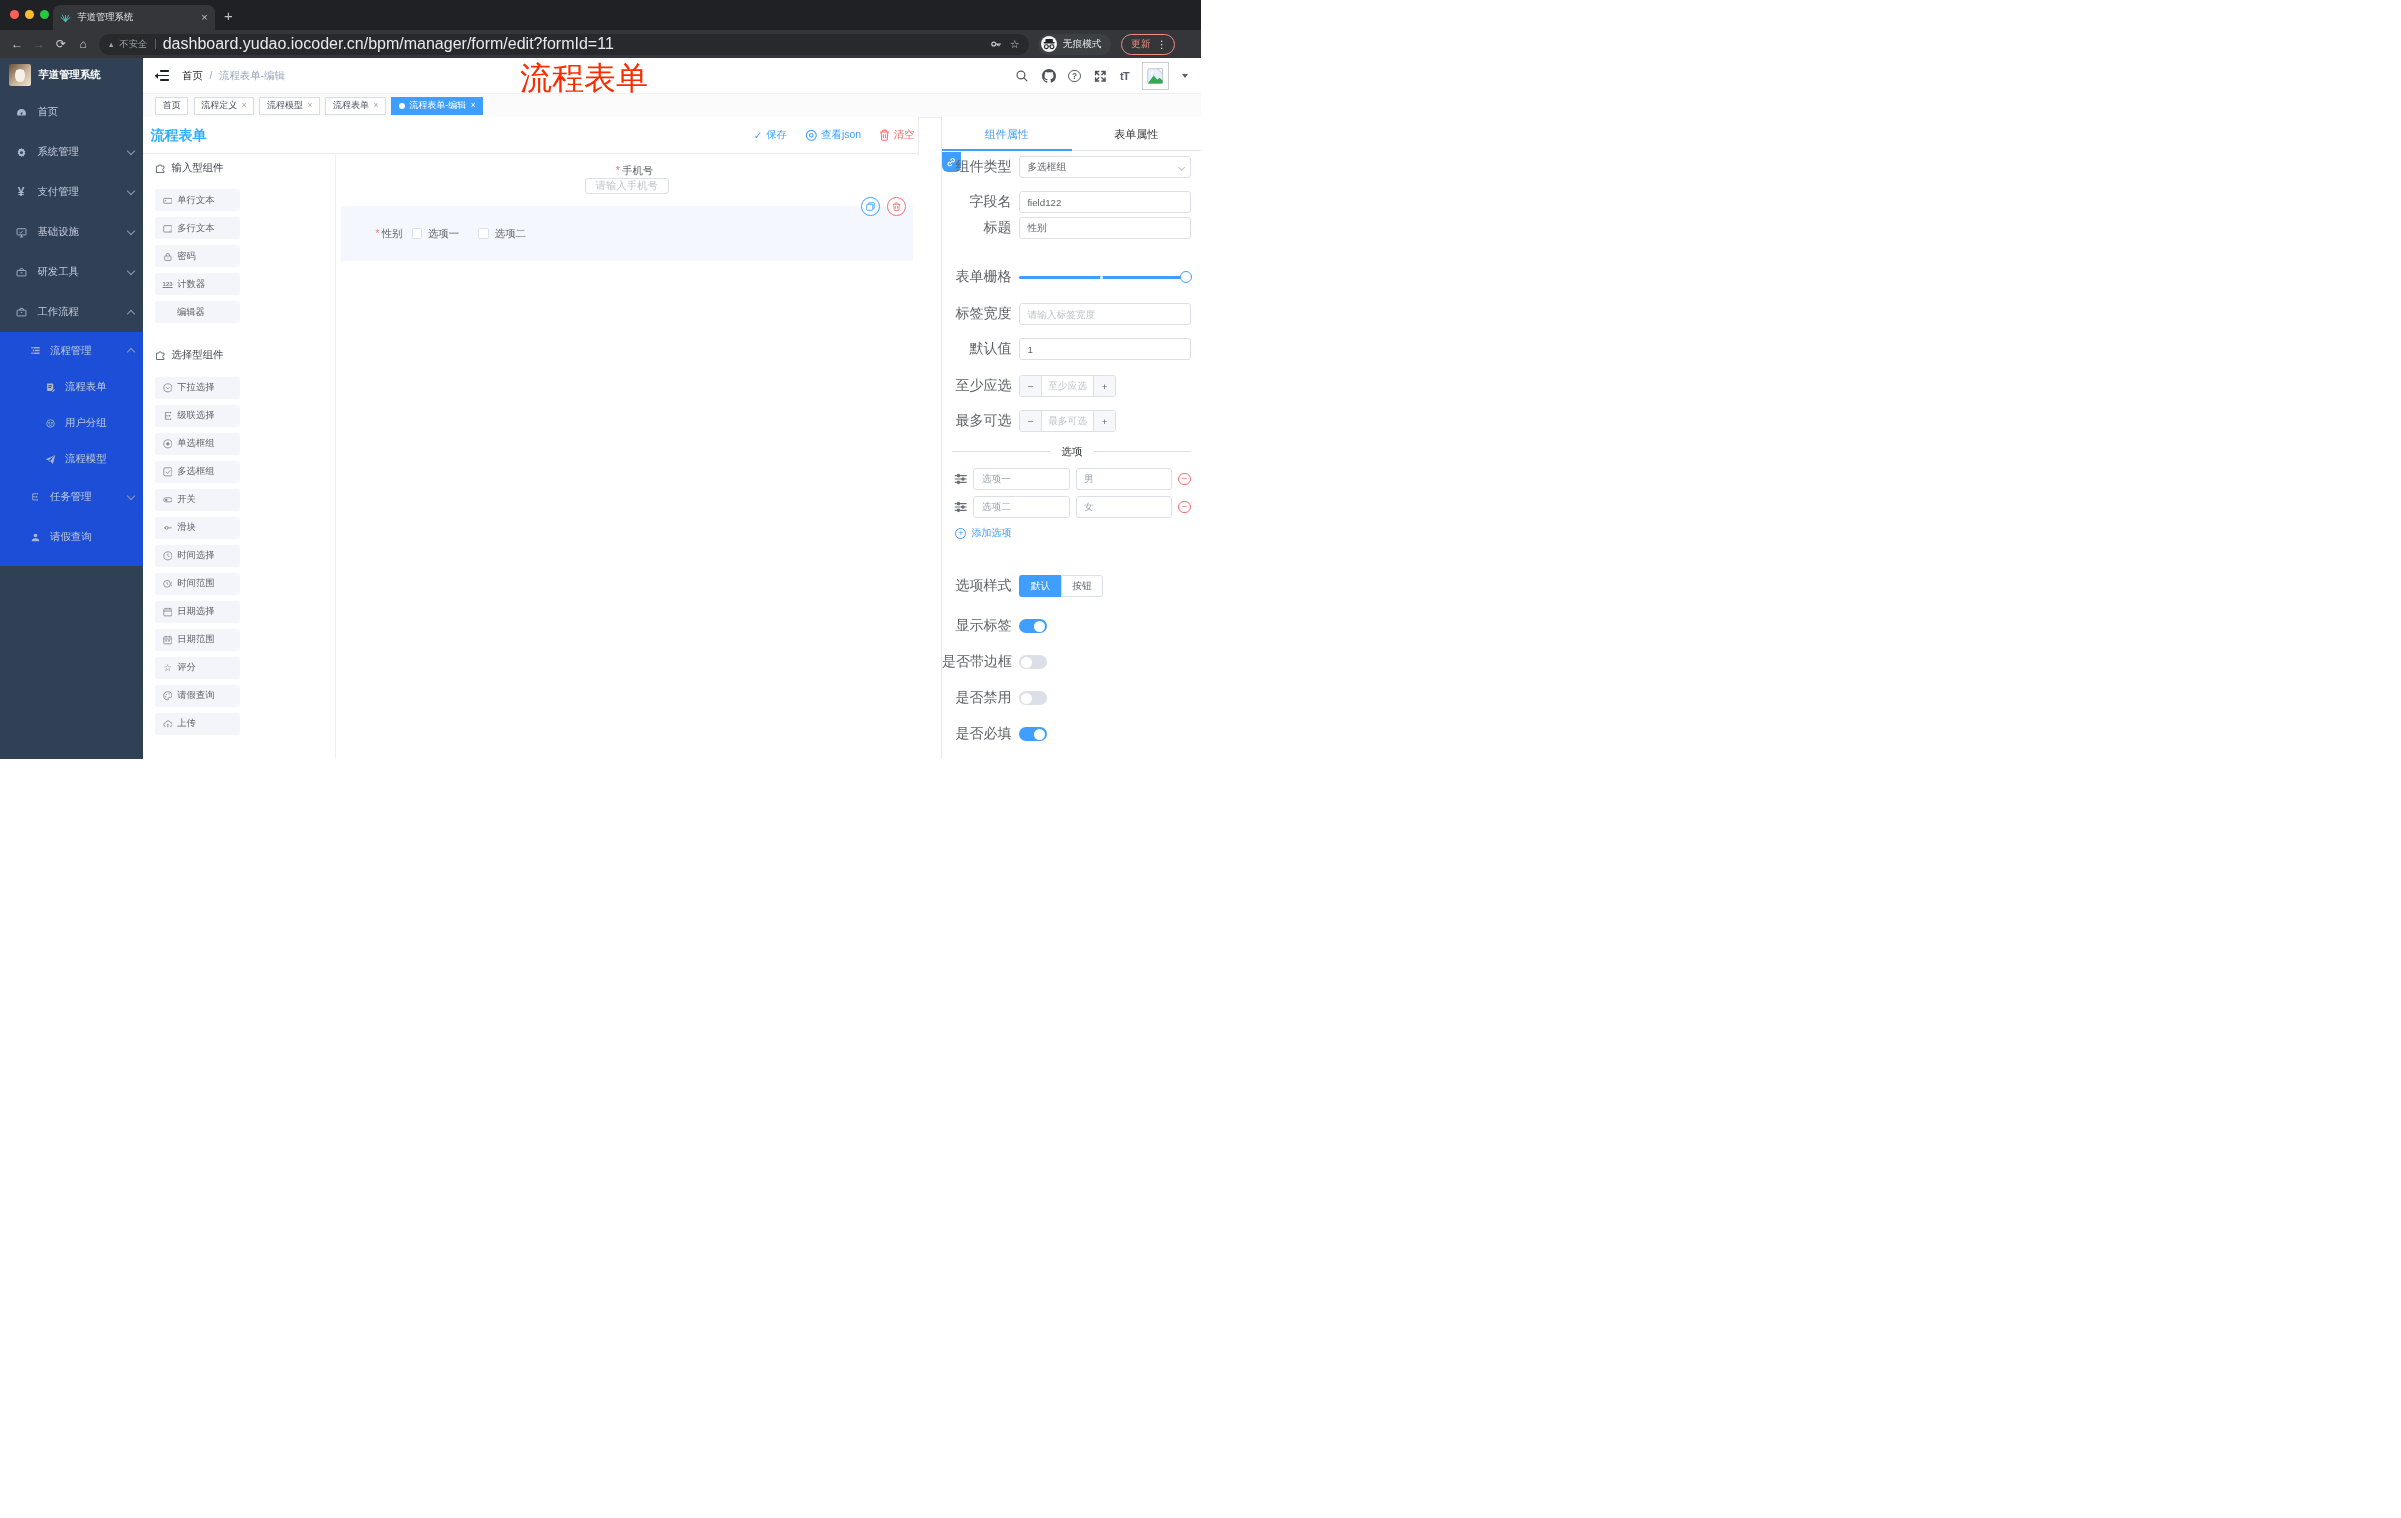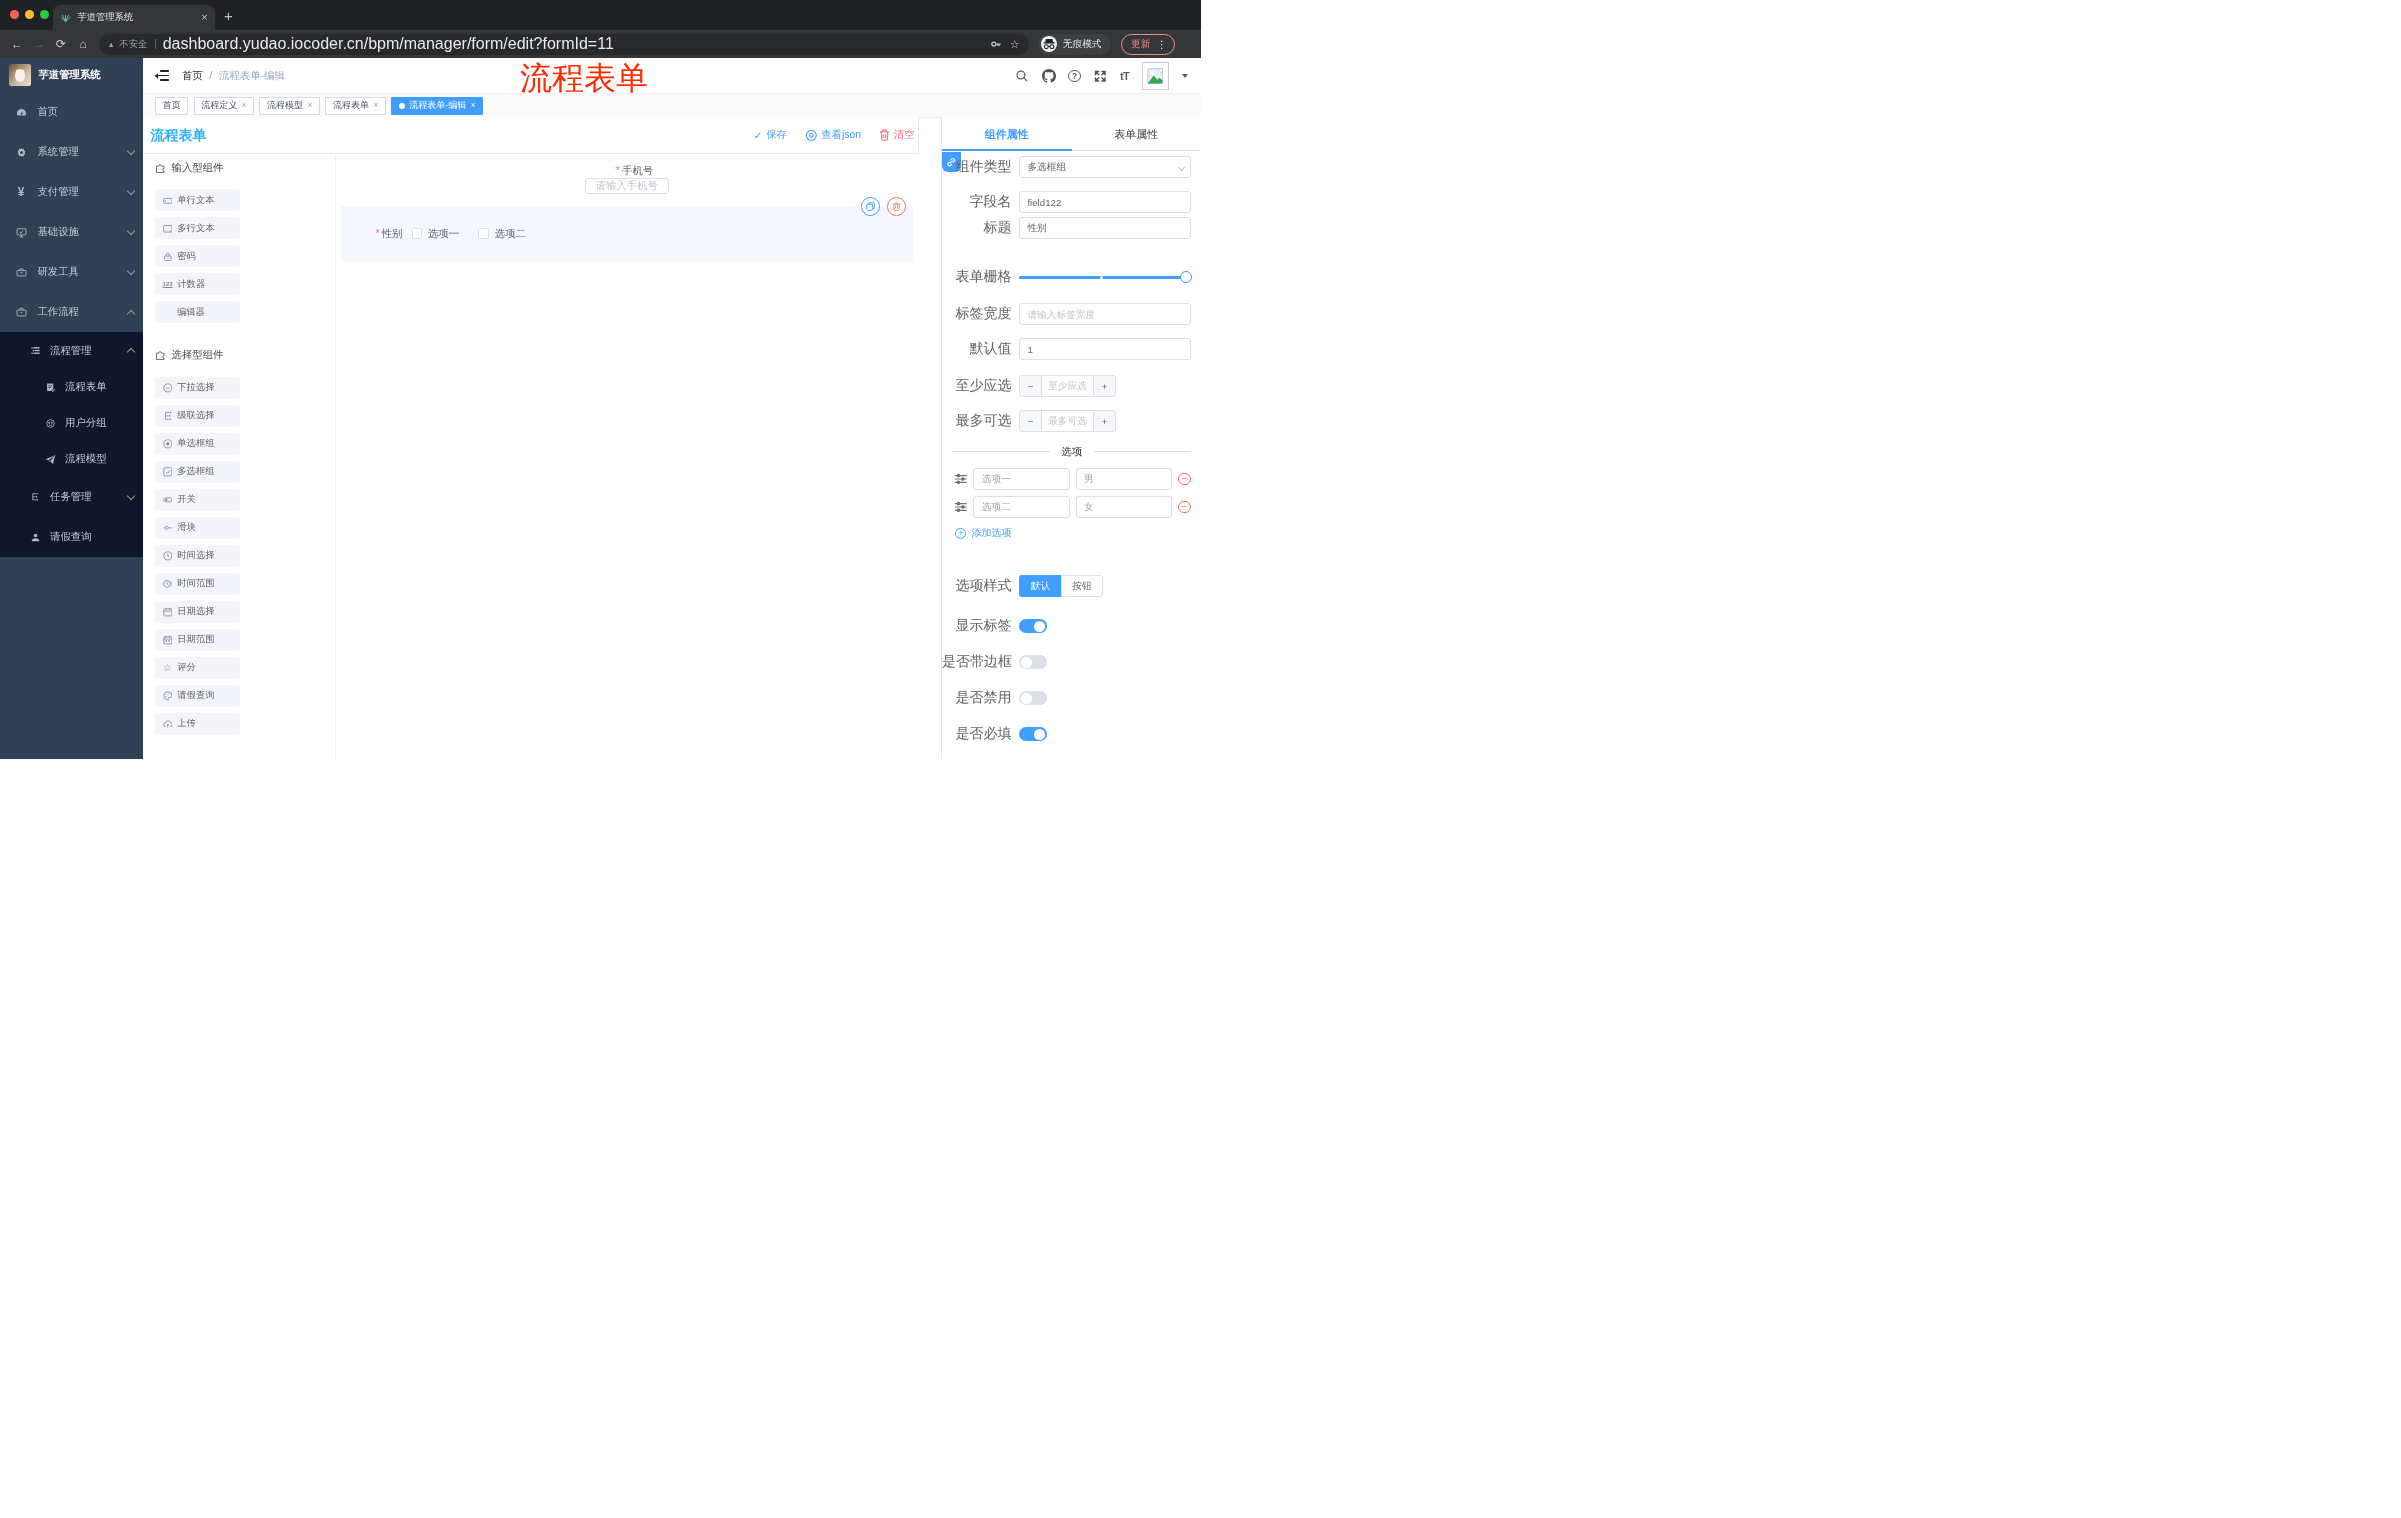--- a/index.html
+++ b/index.html
@@ -38,21 +38,21 @@
   .brand { height:34px; display:flex; align-items:center; padding-left:9px; gap:7.4px; }
   .brand img, .brand .logo { width:22px; height:22px; border-radius:2.2px; }
   .logo { background:linear-gradient(135deg,#6b4f3a,#c9b39a 55%,#efe7da); position:relative; overflow:hidden; }
   .logo:after{ content:""; position:absolute; left:6px; top:4.5px; width:10.4px; height:13.4px; background:#f5f1ea; border-radius:50% 50% 45% 45%; box-shadow:-3px -3px 0 -3.7px #f5f1ea,3px -3px 0 -3.7px #f5f1ea; }
   .brand .bname { color:#fff; font-size:10.4px; font-weight:bold; }
   .mitem { height:40px; display:flex; align-items:center; padding:0 9px 0 15px; font-size:10.4px; gap:10.4px; }
   .mitem .mic { width:12px; height:12px; flex:0 0 12px; display:flex; align-items:center; justify-content:center; color:#aab8c8; font-size:11px; }
   .mitem .lbl { flex:1; }
   .chev { width:6px; height:6px; border-right:1.1px solid #8e9bab; border-bottom:1.1px solid #8e9bab; transform:rotate(45deg); margin-top:-3px; }
   .chev.up { transform:rotate(-135deg); margin-top:3px; }
-  .submenu { background:#0f172a; }
+  .submenu { background:#1d4ed8; padding-bottom:9px; }
   .smparent { height:37px; display:flex; align-items:center; padding:0 9px 0 30px; gap:9px; font-size:10.4px; }
   .smchild { height:36px; display:flex; align-items:center; padding-left:45px; gap:9px; font-size:10.4px; }
   .smchild.tall { height:40px; }
 
   
   .appheader { position:absolute; left:143px; top:58px; width:1058px; height:36px; background:#fff; border-bottom:0.7px solid #f0f0f0; display:flex; align-items:center; }
   .fold { margin-left:12px; width:15px; height:12px; position:relative; }
   .fold i { position:absolute; left:4.5px; height:1.5px; width:9.7px; background:#1f2329; border-radius:0.7px; }
   .fold i:nth-child(1){top:0.7px;} .fold i:nth-child(2){top:5.2px; left:0; width:14px;} .fold i:nth-child(3){top:9.7px;}
   .fold:after{ content:""; position:absolute; left:0; top:3px; border-right:3.7px solid #1f2329; border-top:3px solid transparent; border-bottom:3px solid transparent; }
@@ -100,21 +100,21 @@
   .cirbtn { width:18.6px; height:18.6px; border-radius:50%; border:0.7px solid #409eff; background:#fff; display:flex; align-items:center; justify-content:center; color:#409eff; }
   .cirbtn.red { border-color:#f56c6c; color:#f56c6c; }
   .checks { display:flex; gap:19.3px; align-items:center; font-size:10.4px; color:#606266; }
   .chk { display:flex; gap:6px; align-items:center; }
   .cbox { width:10.4px; height:10.4px; border:0.7px solid #dcdfe6; border-radius:1.5px; background:#fff; }
 
   
   .panel { position:absolute; left:941px; top:117px; width:260px; height:642px; background:#fff; border-left:0.7px solid #e4e7ed; }
   .ptabs { position:relative; height:34px; display:flex; font-size:11px; }
   .ptab { flex:1; display:flex; align-items:center; justify-content:center; color:#303133; }
-  .ptab.active { color:#409eff;font-weight:bold; }
+  .ptab.active { color:#409eff; }
   .ptabs:after { content:""; position:absolute; left:0; bottom:0; width:100%; height:0.7px; background:#dfe4ed; }
   .pbar { position:absolute; left:0; bottom:0; width:50%; height:2.2px; background:#409eff; z-index:2; }
   .linktag { position:absolute; left:0; top:35px; width:19.3px; height:20px; background:#409eff; border-radius:0 0 6px 6px; display:flex; align-items:center; justify-content:center; }
   .prow { position:absolute; left:0; width:100%; display:flex; align-items:center; padding-right:10.4px; }
   .plabel { width:77px; text-align:right; font-size:14px; color:#606266; padding-right:7.4px; white-space:nowrap; flex:0 0 77px; }
   .pi { flex:1; height:22px; border:0.7px solid #dcdfe6; border-radius:3px; font-size:9.7px; color:#606266; padding:0 7.4px; background:#fff; font-family:inherit; min-width:0; }
   .pi::placeholder, .tinput::placeholder { color:#c0c4cc; }
   .selectbox { position:relative; flex:1; }
   .selectbox .pi { width:100%; }
   .selchev { position:absolute; right:6.7px; top:9px; width:5.2px; height:5.2px; border-right:1px solid #c0c4cc; border-bottom:1px solid #c0c4cc; transform:rotate(45deg); }

